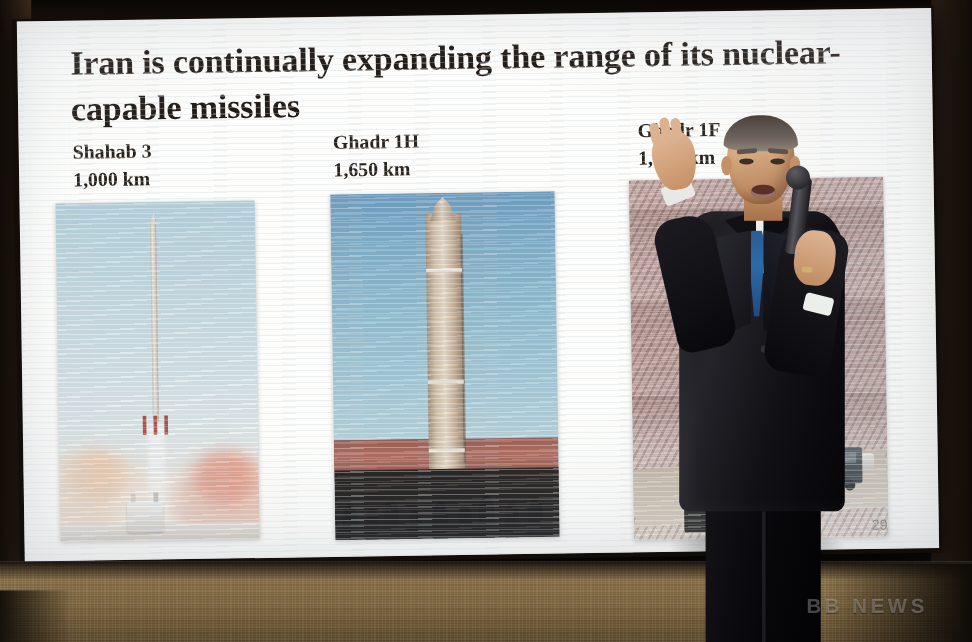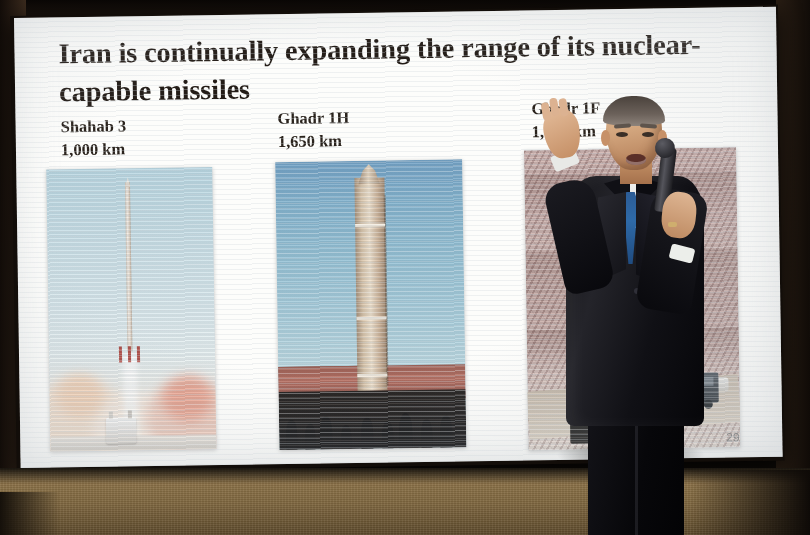--- a/index.html
+++ b/index.html
@@ -364,13 +364,14 @@
     <div class="eye r"></div>
     <div class="mouth"></div>
 
     <div class="mic"></div>
     <div class="mic-head"></div>
     <div class="hand-r"></div>
     <div class="cuff-r"></div>
     <div class="ring"></div>
   </div>
 
+  <div class="watermark">BB NEWS</div>
 </div>
 
 </body></html>

